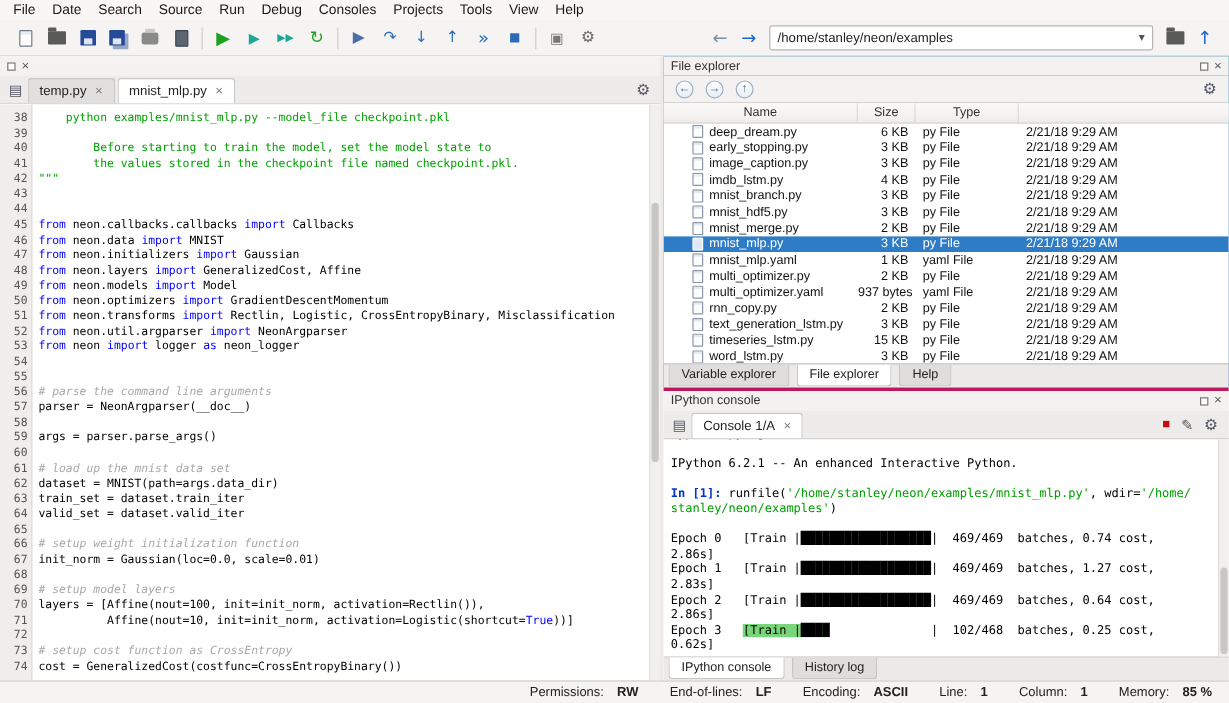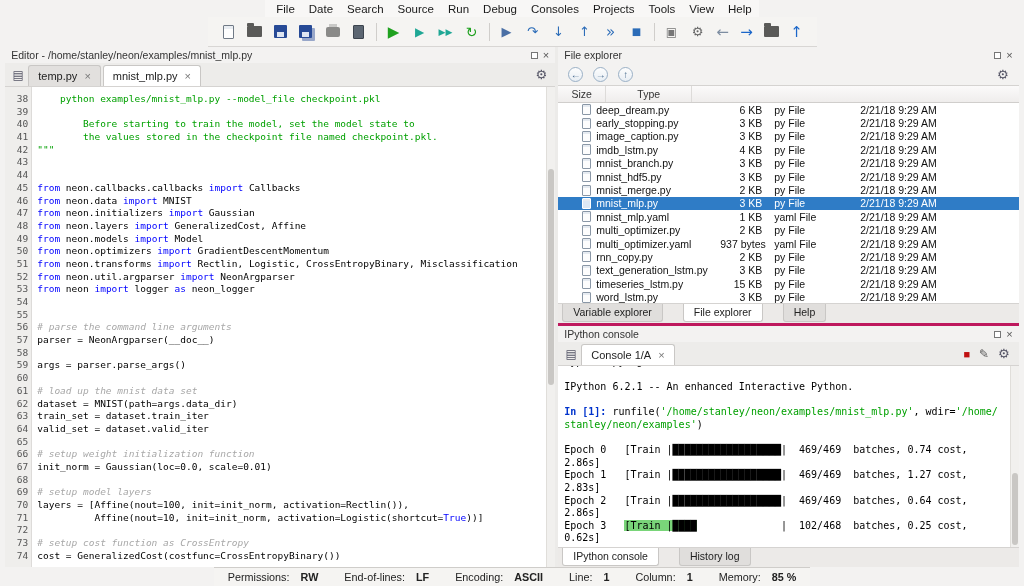--- a/index.html
+++ b/index.html
@@ -1,18 +1,18 @@
 <!DOCTYPE html>
 <html><head>
 <meta charset="utf-8">
 <style>
   * { margin:0; padding:0; box-sizing:border-box; }
   html,body { width:1024px; height:586px; overflow:hidden; }
   body { font-family:"Liberation Sans","DejaVu Sans",sans-serif; background:#f3f2f1; }
-  .window { width:1024px; height:586px; display:flex; flex-direction:column; overflow:hidden;align-items:center; }
+  .window { width:1024px; height:586px; display:flex; flex-direction:column; overflow:hidden; }
 
   
   .menubar { height:17px; background:#f8f7f6; display:flex; align-items:center; padding-left:4px; font-size:11.5px; color:#1a1a1a; flex:none; }
   .menu-item { padding:1px 7px; cursor:default; }
 
   
   .toolbar { height:30px; background:#f5f4f2; border-bottom:1px solid #d8d6d4; display:flex; align-items:center; padding:0 8px; flex:none; }
   .tb-icons { display:flex; align-items:center; }
   .tb-btn { width:26px; height:24px; display:inline-flex; align-items:center; justify-content:center; font-family:"DejaVu Sans",sans-serif; }
   .tb-sep { width:1px; height:18px; background:#d0cecb; margin:0 4px; }
@@ -84,21 +84,21 @@
   .fx-rows { flex:1; overflow:hidden; font-size:10.5px; }
   .frow { display:flex; height:13.4px; align-items:center; color:#111; }
   .fc { white-space:nowrap; overflow:hidden; }
   .fc.name { width:162px; display:flex; align-items:center; gap:5px; padding-left:24px; }
   .fc.size { width:48px; text-align:right; padding-right:6px; }
   .fc.type { width:86px; padding-left:6px; }
   .fc.date { flex:1; padding-left:6px; }
   .frow.selected { background:#2f7cc6; color:#fff; }
   .frow.selected .ficon { background:#dce8f5; border-color:#fff; }
 
-  .bottom-tabs { height:20px; flex:none; background:#eceae8; border-top:1px solid #d5d3d1; display:flex; align-items:flex-start; padding:0 4px; gap:20px; }
+  .bottom-tabs { height:20px; flex:none; background:#eceae8; border-top:1px solid #d5d3d1; display:flex; align-items:flex-start; padding:0 4px; gap:6px; }
   .btab { padding:2px 10px 0; font-size:10.5px; background:#e0dedc; border:1px solid #c9c7c5; border-top:none; border-radius:0 0 3px 3px; color:#222; height:18px; }
   .btab.active { background:#fff; }
 
   .console-pane { flex:1; display:flex; flex-direction:column; background:#fff; border-top:3px solid #be185d; min-height:0; }
   .console-tabbar { height:24px; background:#edecea; border-bottom:1px solid #d5d3d1; display:flex; align-items:flex-end; padding:0 3px; flex:none; }
   .ct-right { align-self:center; display:flex; align-items:center; gap:9px; margin-left:auto; padding-right:6px; }
   .ct-stop { color:#c01010; font-size:11px; }
   .ct-pencil { color:#555; font-size:12px; }
   .ct-gear { color:#556; font-size:13px; }
   .console-wrap { flex:1; display:flex; min-height:0; }
@@ -163,31 +163,34 @@
         <span class="tb-btn" style="color: rgb(43, 108, 184); font-size: 13px;">↑</span>
         <span class="tb-btn" style="color: rgb(43, 108, 184); font-size: 15px;">»</span>
         <span class="tb-btn" style="color: rgb(43, 108, 184); font-size: 10px;">■</span>
         <span class="tb-sep"></span>
         <span class="tb-btn" style="color: rgb(119, 119, 119); font-size: 12px;">▣</span>
         <span class="tb-btn" style="color: rgb(102, 102, 102); font-size: 13px;">⚙</span>
       </div>
     <div class="tb-spacer"></div>
     <span class="nav-glyph nav-back">←</span>
     <span class="nav-glyph nav-fwd">→</span>
+    <div class="path-combo">
+      <span class="path-text">/home/stanley/neon/examples</span>
+      <span class="combo-arrow">▾</span>
+    </div>
     <span class="tb-btn">
         <span class="shape folder"></span>
       </span>
     <span class="nav-glyph nav-up">↑</span>
   </div>
 
   <div class="main">
 
     <div class="editor-pane">
       <div class="pane-header">
-        <span class="pane-title">Editor - /home/stanley/neon/examples/mnist_mlp.py</span>
         <span class="ph-icons">
           <span class="undock"></span>
           <span class="ph-close">×</span>
         </span>
       </div>
       <div class="tabbar">
         <span class="tabbar-icon">▤</span>
         <div class="tabs">
             <div class="tab">
               <span class="tab-label">temp.py</span>
@@ -258,20 +261,21 @@
           </span>
         </div>
         <div class="fx-toolbar">
           <span class="circ">←</span>
           <span class="circ">→</span>
           <span class="circ">↑</span>
           <span class="fx-gear">⚙</span>
         </div>
         <div class="fx-table">
           <div class="fx-head">
+              <span class="hc col-name">Name</span>
               <span class="hc col-size">Size</span>
               <span class="hc col-type">Type</span>
             </div>
           <div class="fx-rows">
               <div class="frow">
                 <span class="fc name">
                   <span class="ficon"></span>
                   <span>deep_dream.py</span>
                 </span>
                 <span class="fc size">6 KB</span>

